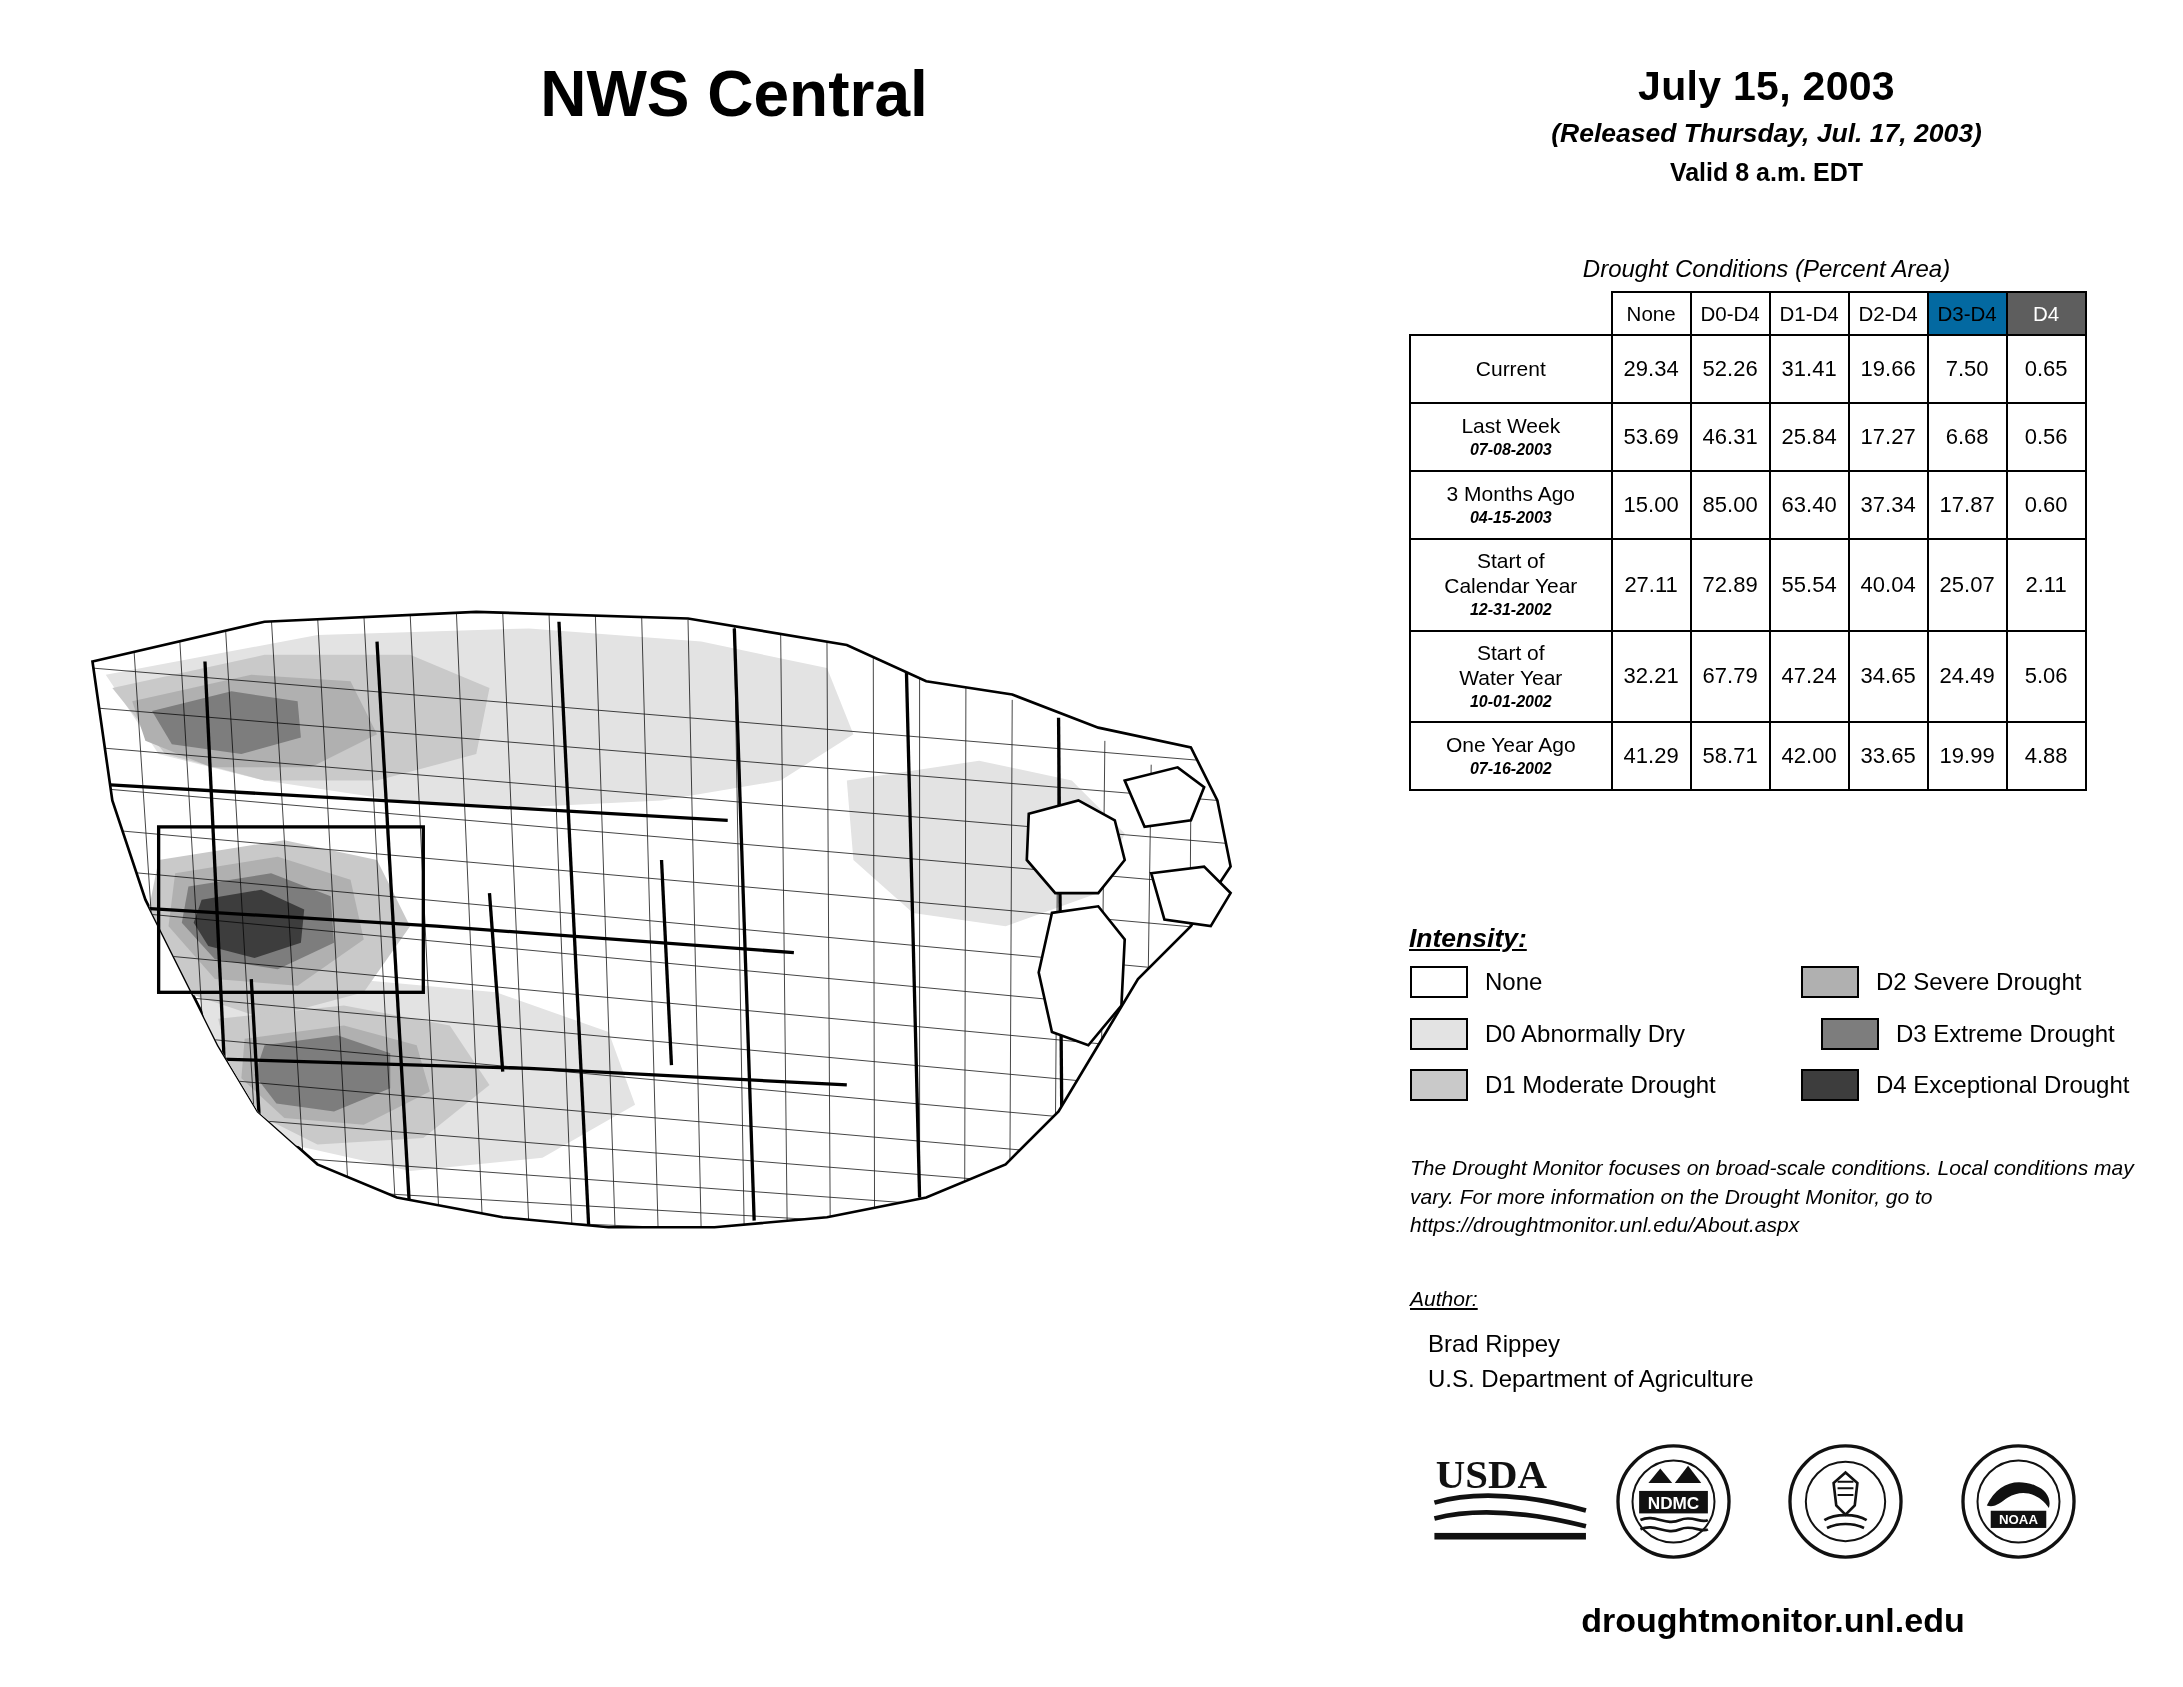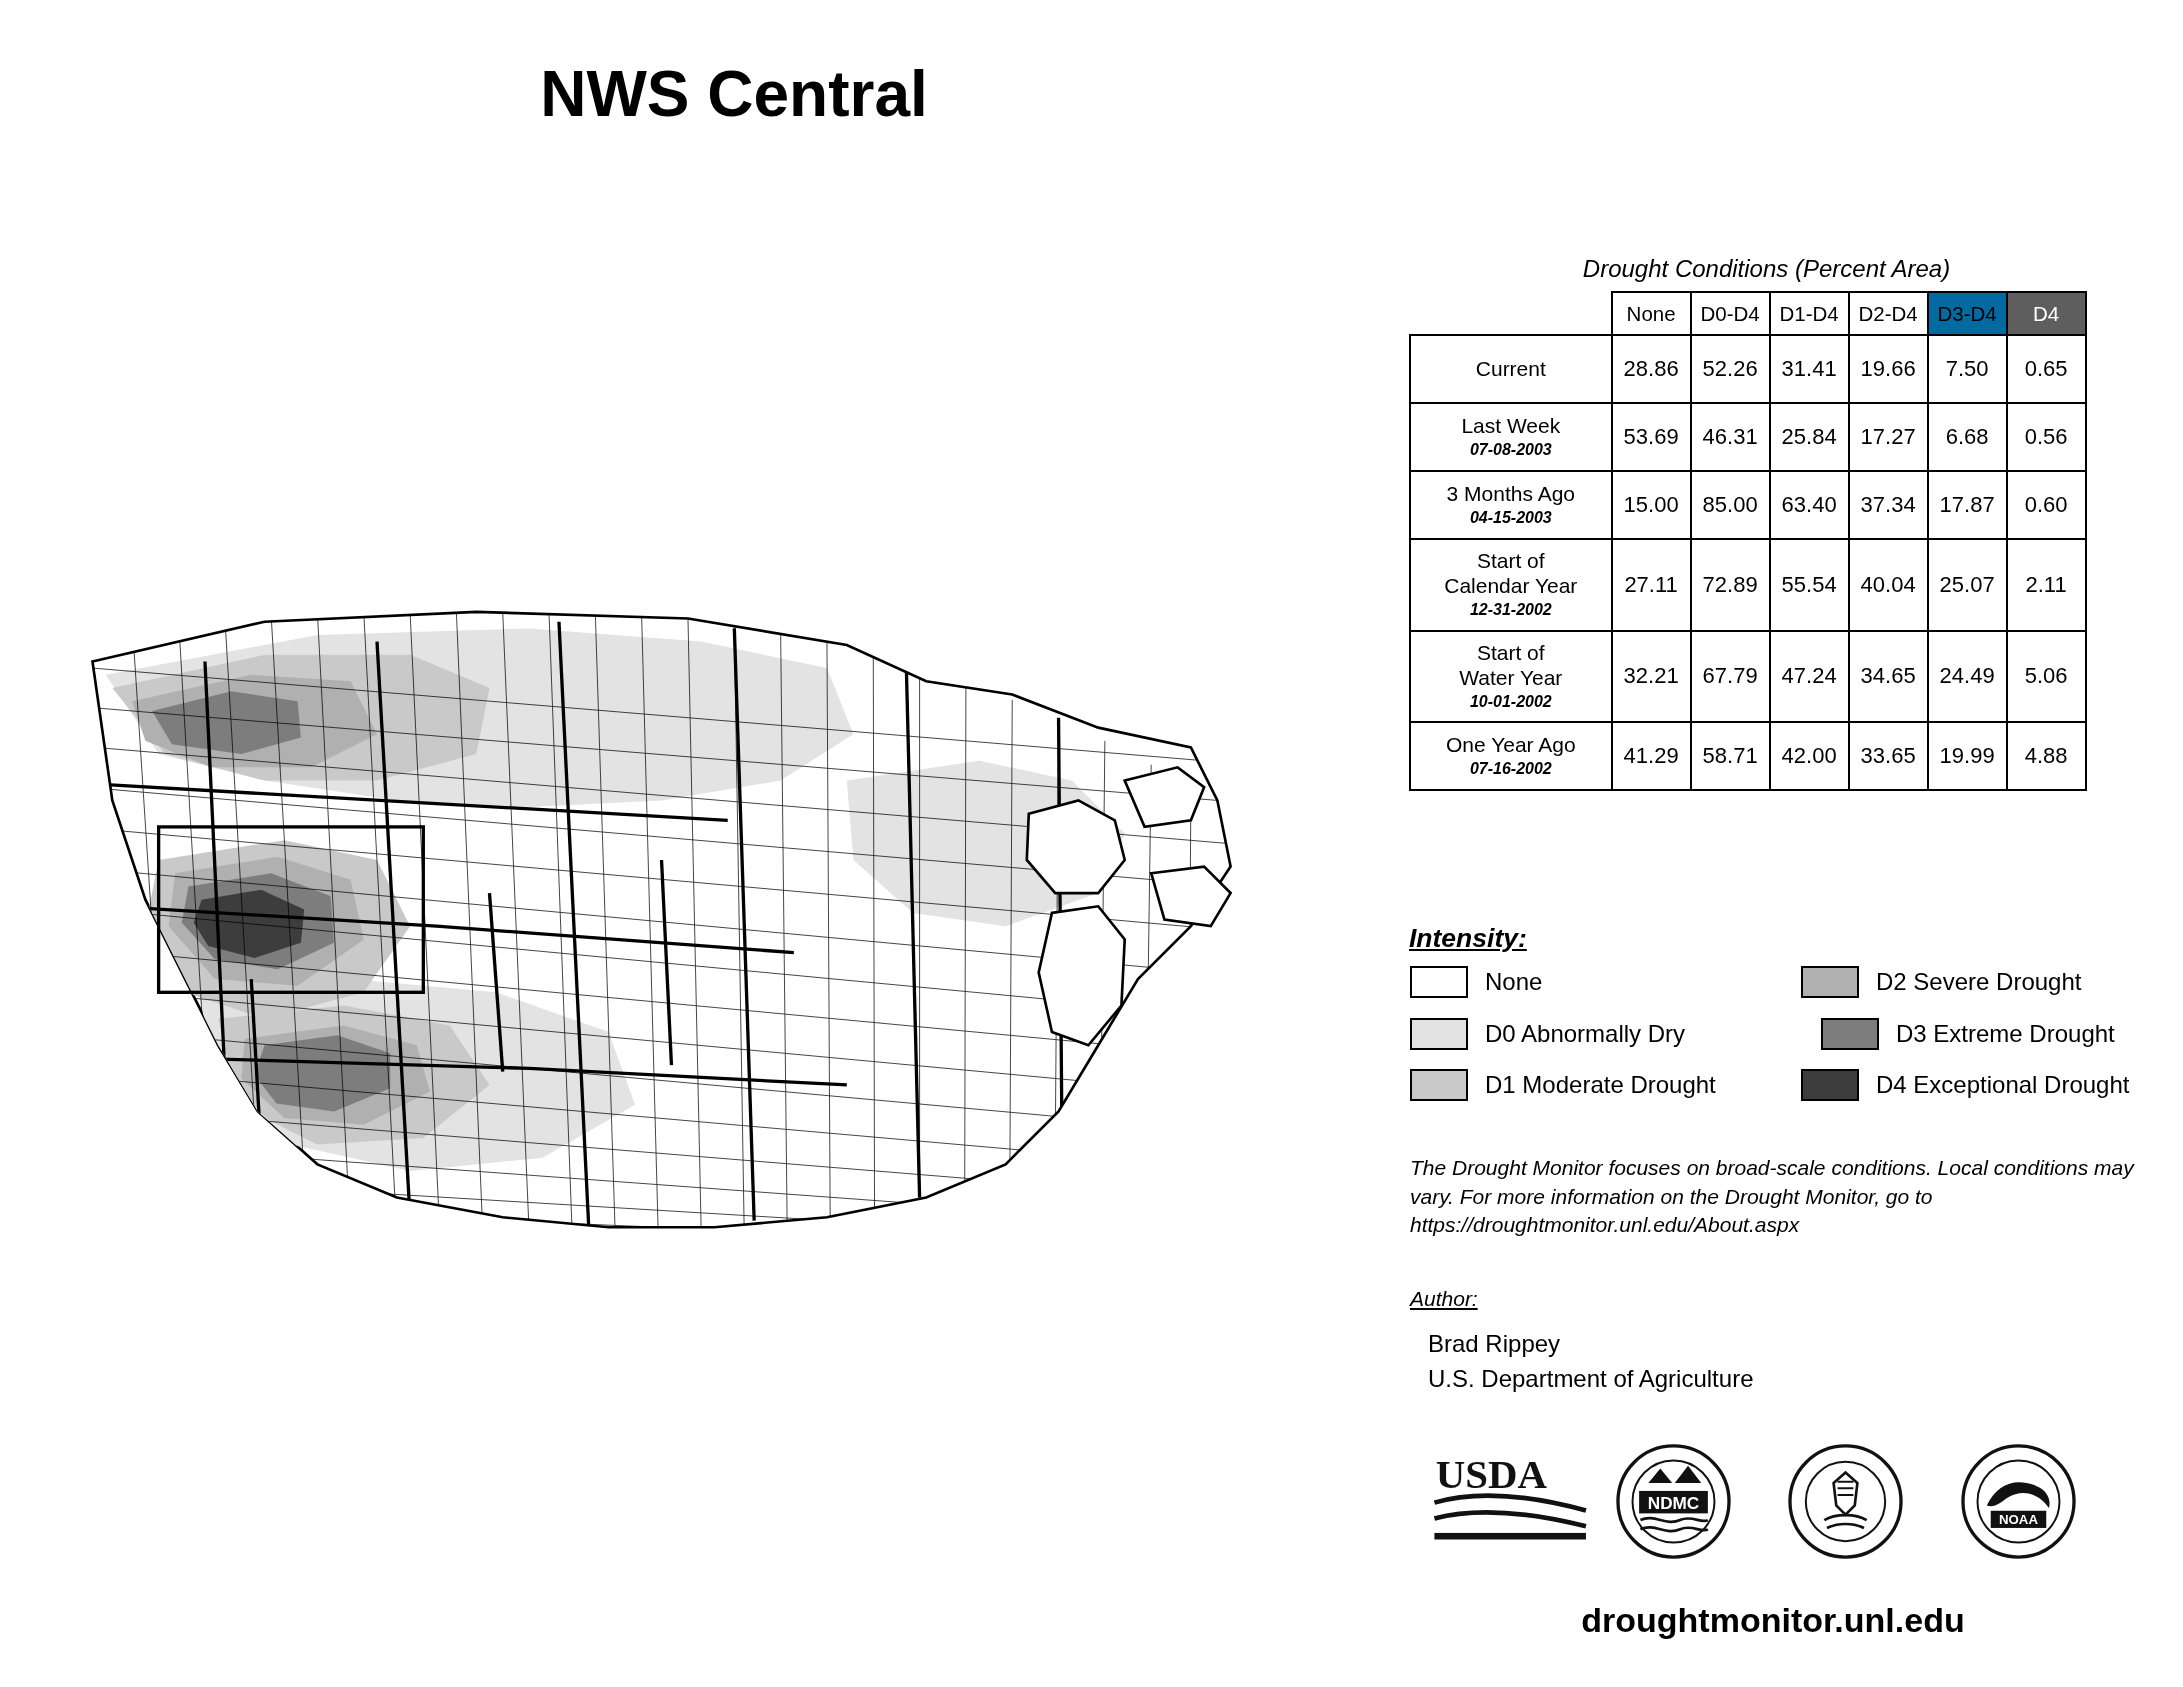--- a/index.html
+++ b/index.html
@@ -332,41 +332,46 @@
 
       <g fill="none" stroke="#000000" stroke-width="5">
         <rect x="140" y="370" width="400" height="250"></rect>
       </g>
     </svg>
   </div>
 </div>
 
 <div id="right-col">
 
+  <div id="date-block">
+    <div id="date-main">July 15, 2003</div>
+    <div id="date-released">(Released Thursday, Jul. 17, 2003)</div>
+    <div id="date-valid">Valid 8 a.m. EDT</div>
+  </div>
 
   <div id="table-caption">Drought Conditions (Percent Area)</div>
 
   <table id="stats-table">
     <thead>
       <tr>
         <th class="corner"></th>
         <th>None</th>
         <th>D0-D4</th>
         <th>D1-D4</th>
         <th>D2-D4</th>
         <th class="hdr-d3">D3-D4</th>
         <th class="hdr-d4">D4</th>
       </tr>
     </thead>
     <tbody>
       <tr>
         <td class="rowlabel">
           <span class="lbl">Current</span>
         </td>
-        <td class="val">28.86</td>
+        <td class="val">29.34</td>
         <td class="val">52.26</td>
         <td class="val">31.41</td>
         <td class="val">19.66</td>
         <td class="val">7.50</td>
         <td class="val">0.65</td>
       </tr>
       <tr>
         <td class="rowlabel">
           <span class="lbl">Last Week</span>
           <span class="sub">07-08-2003</span>

